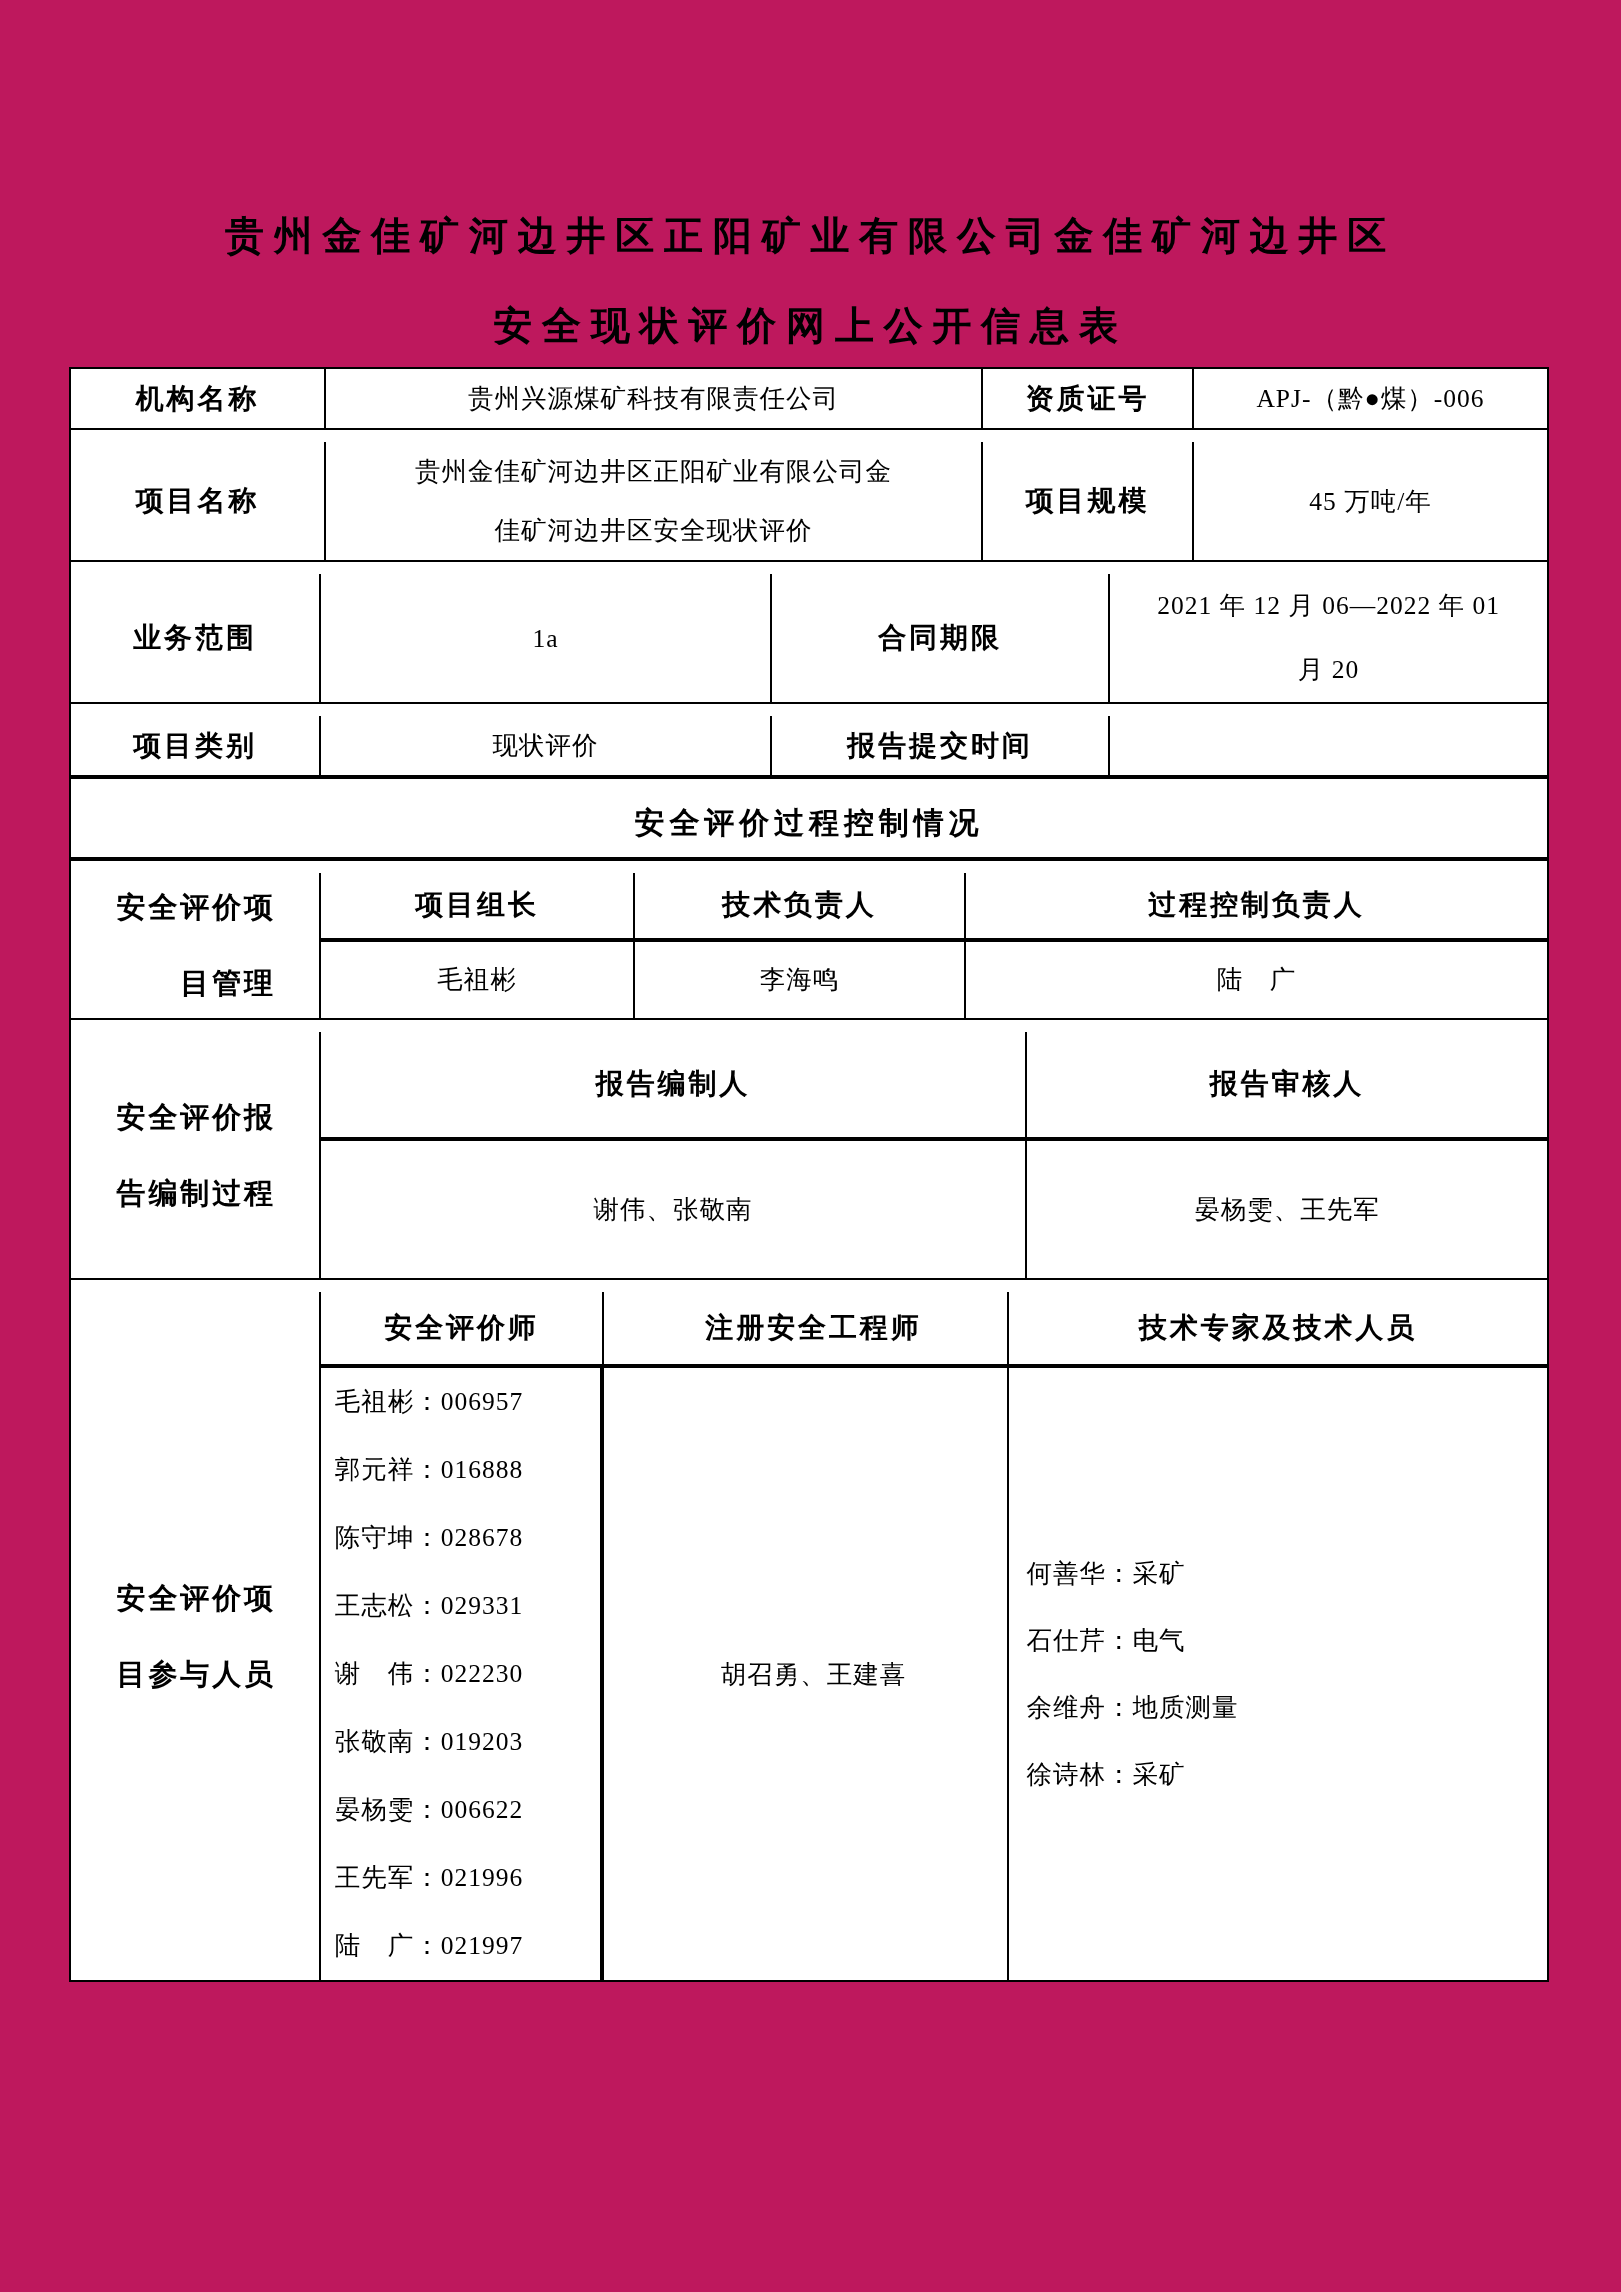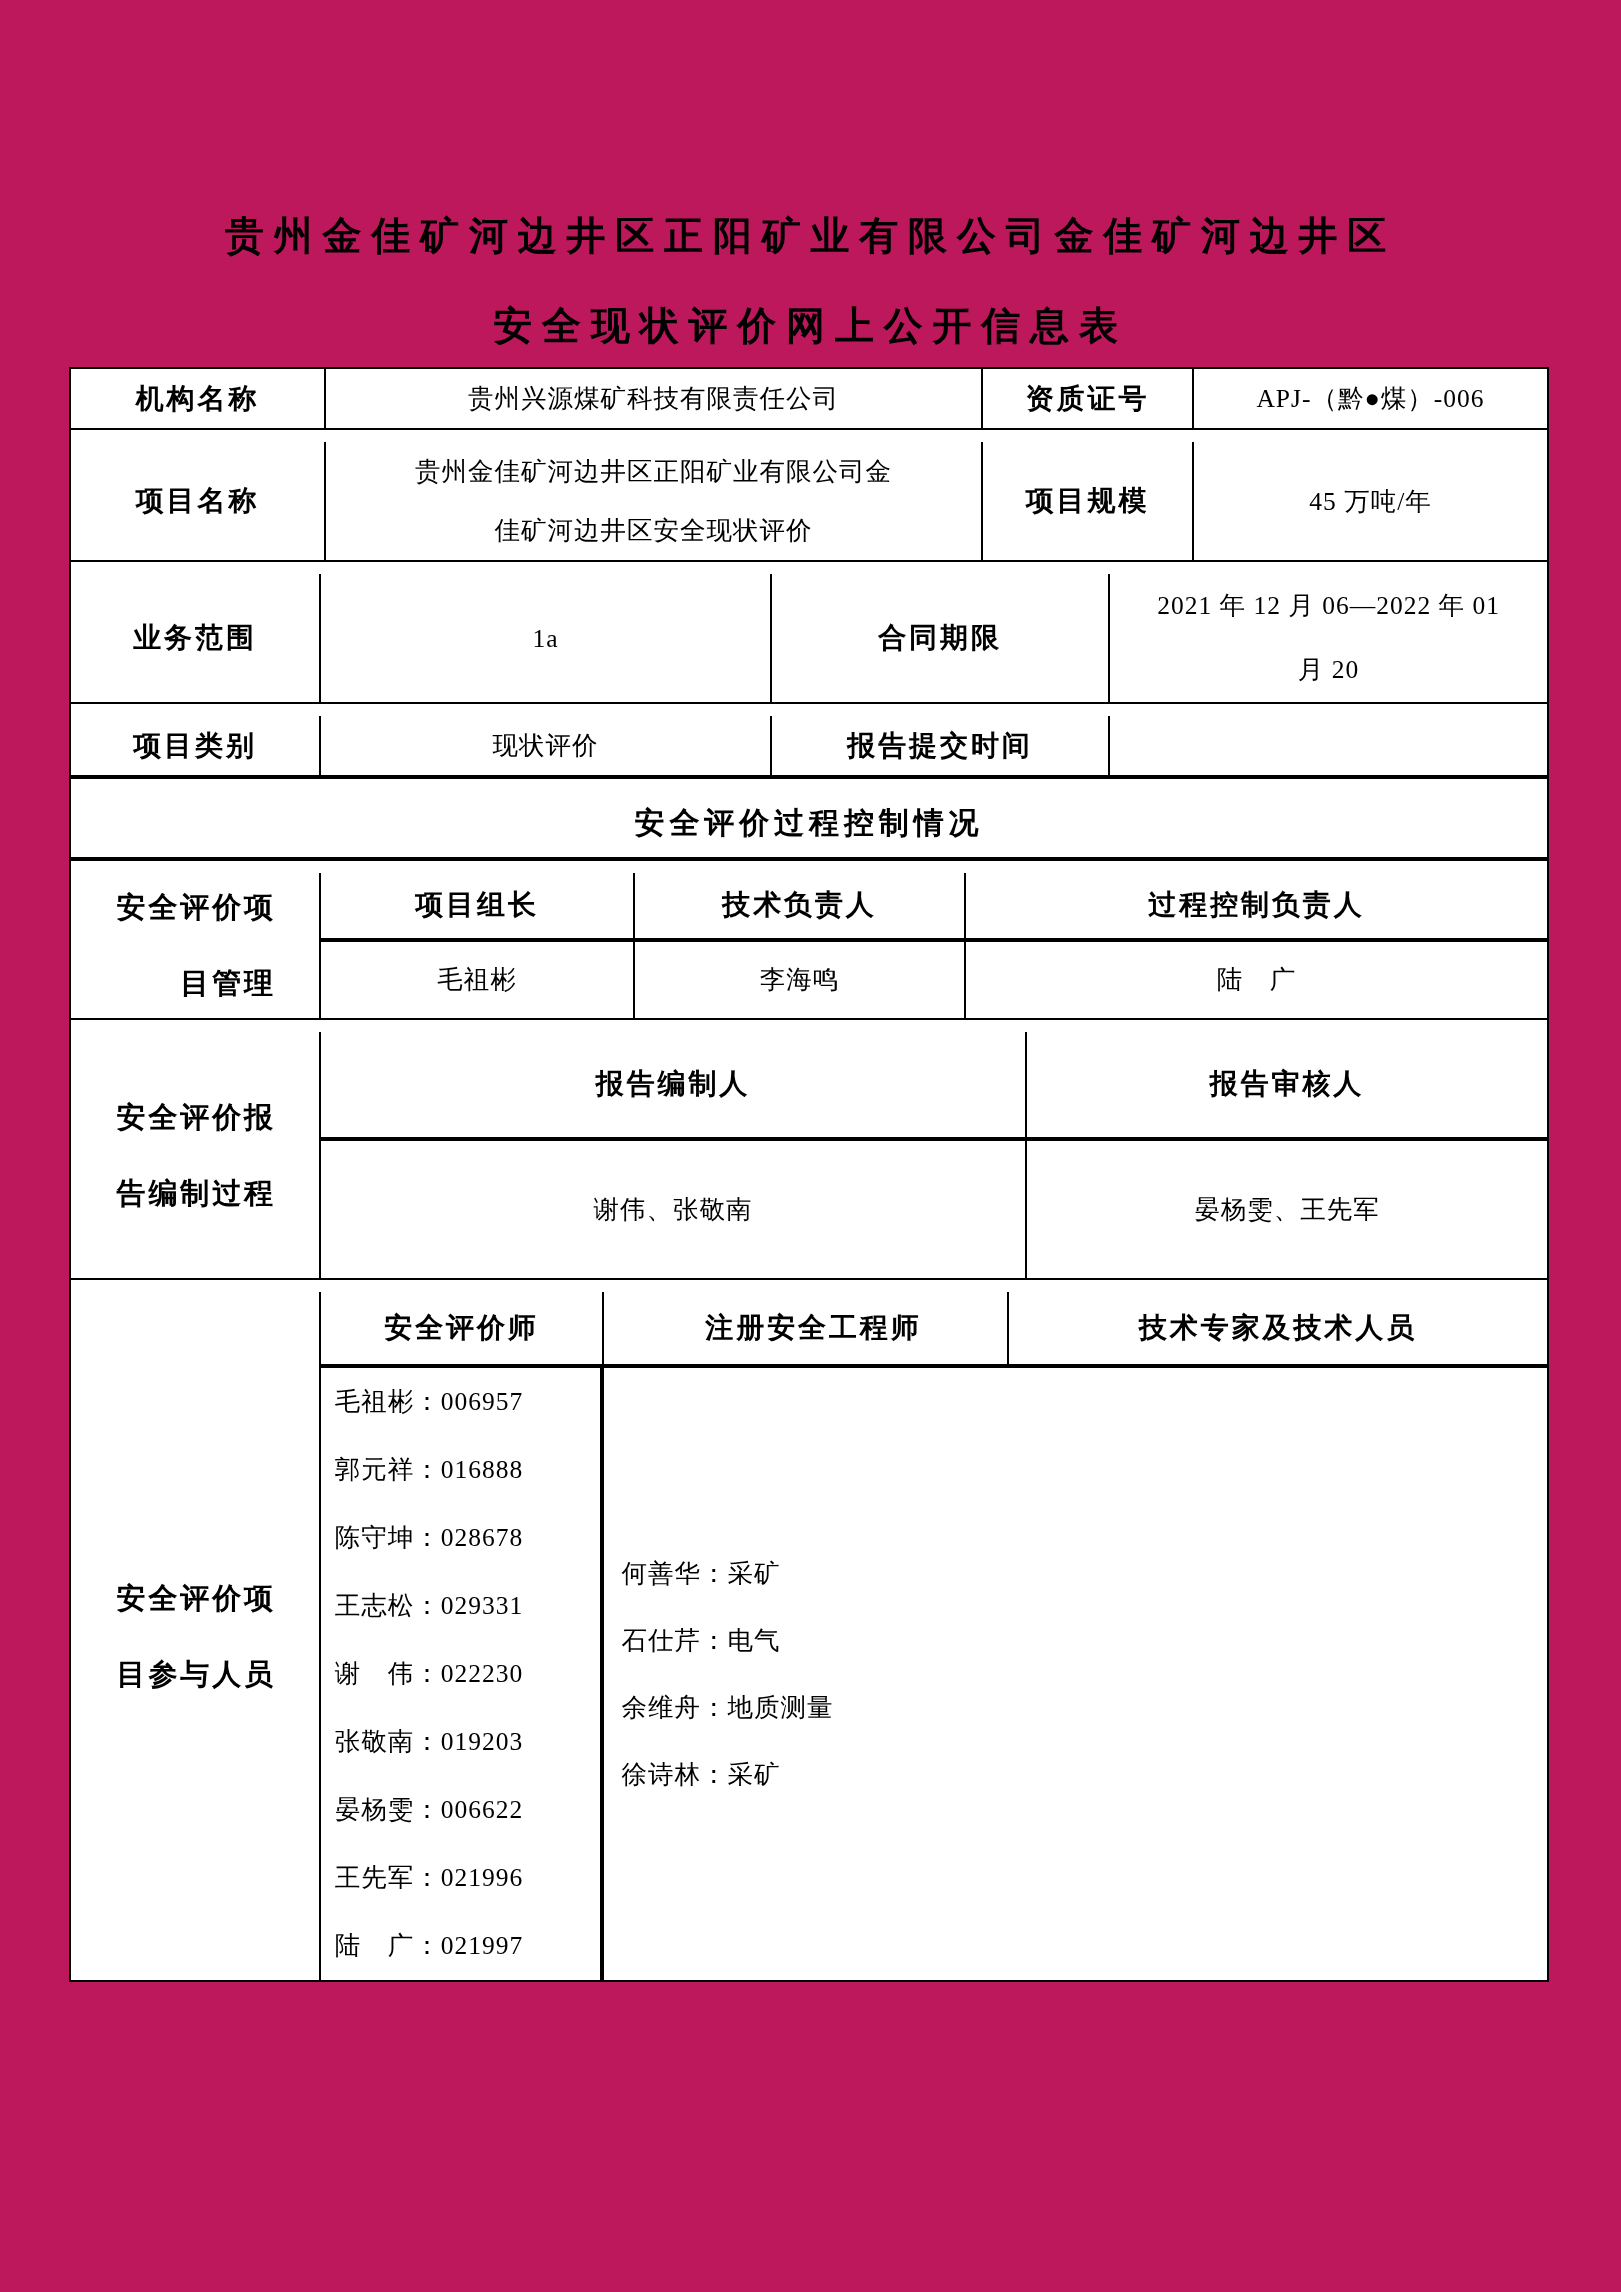--- a/index.html
+++ b/index.html
@@ -220,20 +220,23 @@
             <div class="li-69">毛祖彬：006957</div>
             <div class="li-69">郭元祥：016888</div>
             <div class="li-69">陈守坤：028678</div>
             <div class="li-69">王志松：029331</div>
             <div class="li-69">谢　伟：022230</div>
             <div class="li-69">张敬南：019203</div>
             <div class="li-69">晏杨雯：006622</div>
             <div class="li-69">王先军：021996</div>
             <div class="li-69">陆　广：021997</div>
           </div>
+          <div class="cell c-413">
+              <span class="value">胡召勇、王建喜</span>
+            </div>
           <div class="list-cell last pad-left-lg">
             <div class="li-68">何善华：采矿</div>
             <div class="li-68">石仕芹：电气</div>
             <div class="li-68">余维舟：地质测量</div>
             <div class="li-68">徐诗林：采矿</div>
           </div>
         </div>
       </div>
     </div>
 

